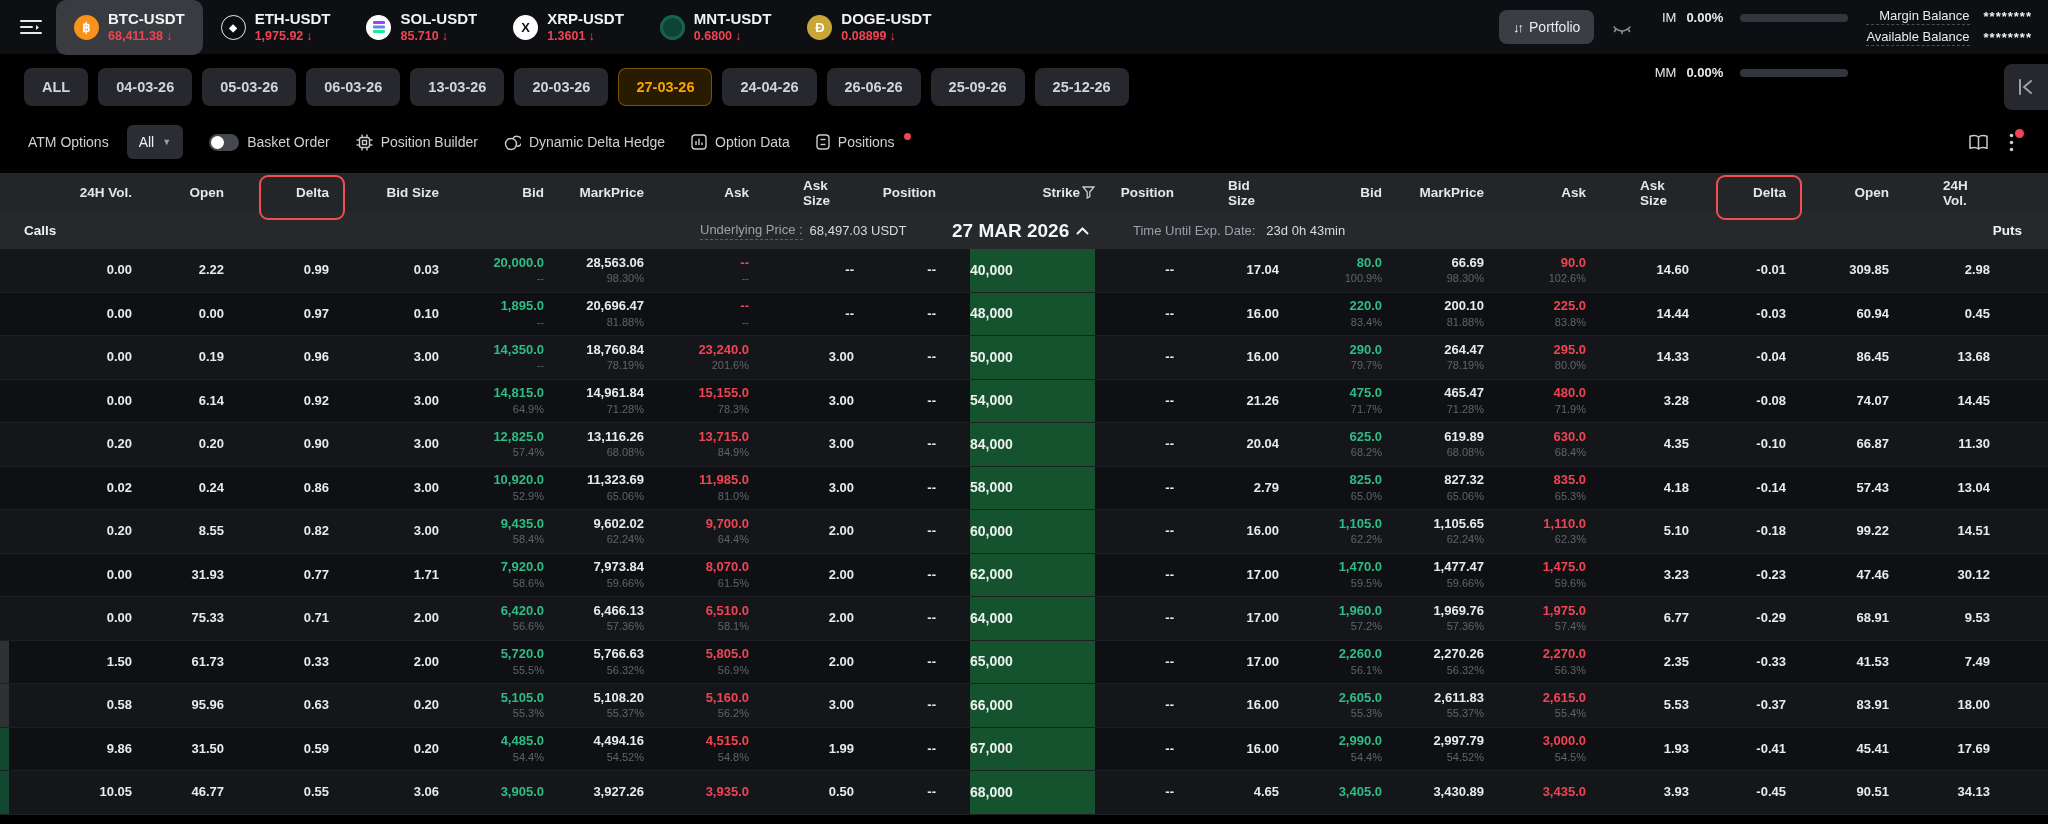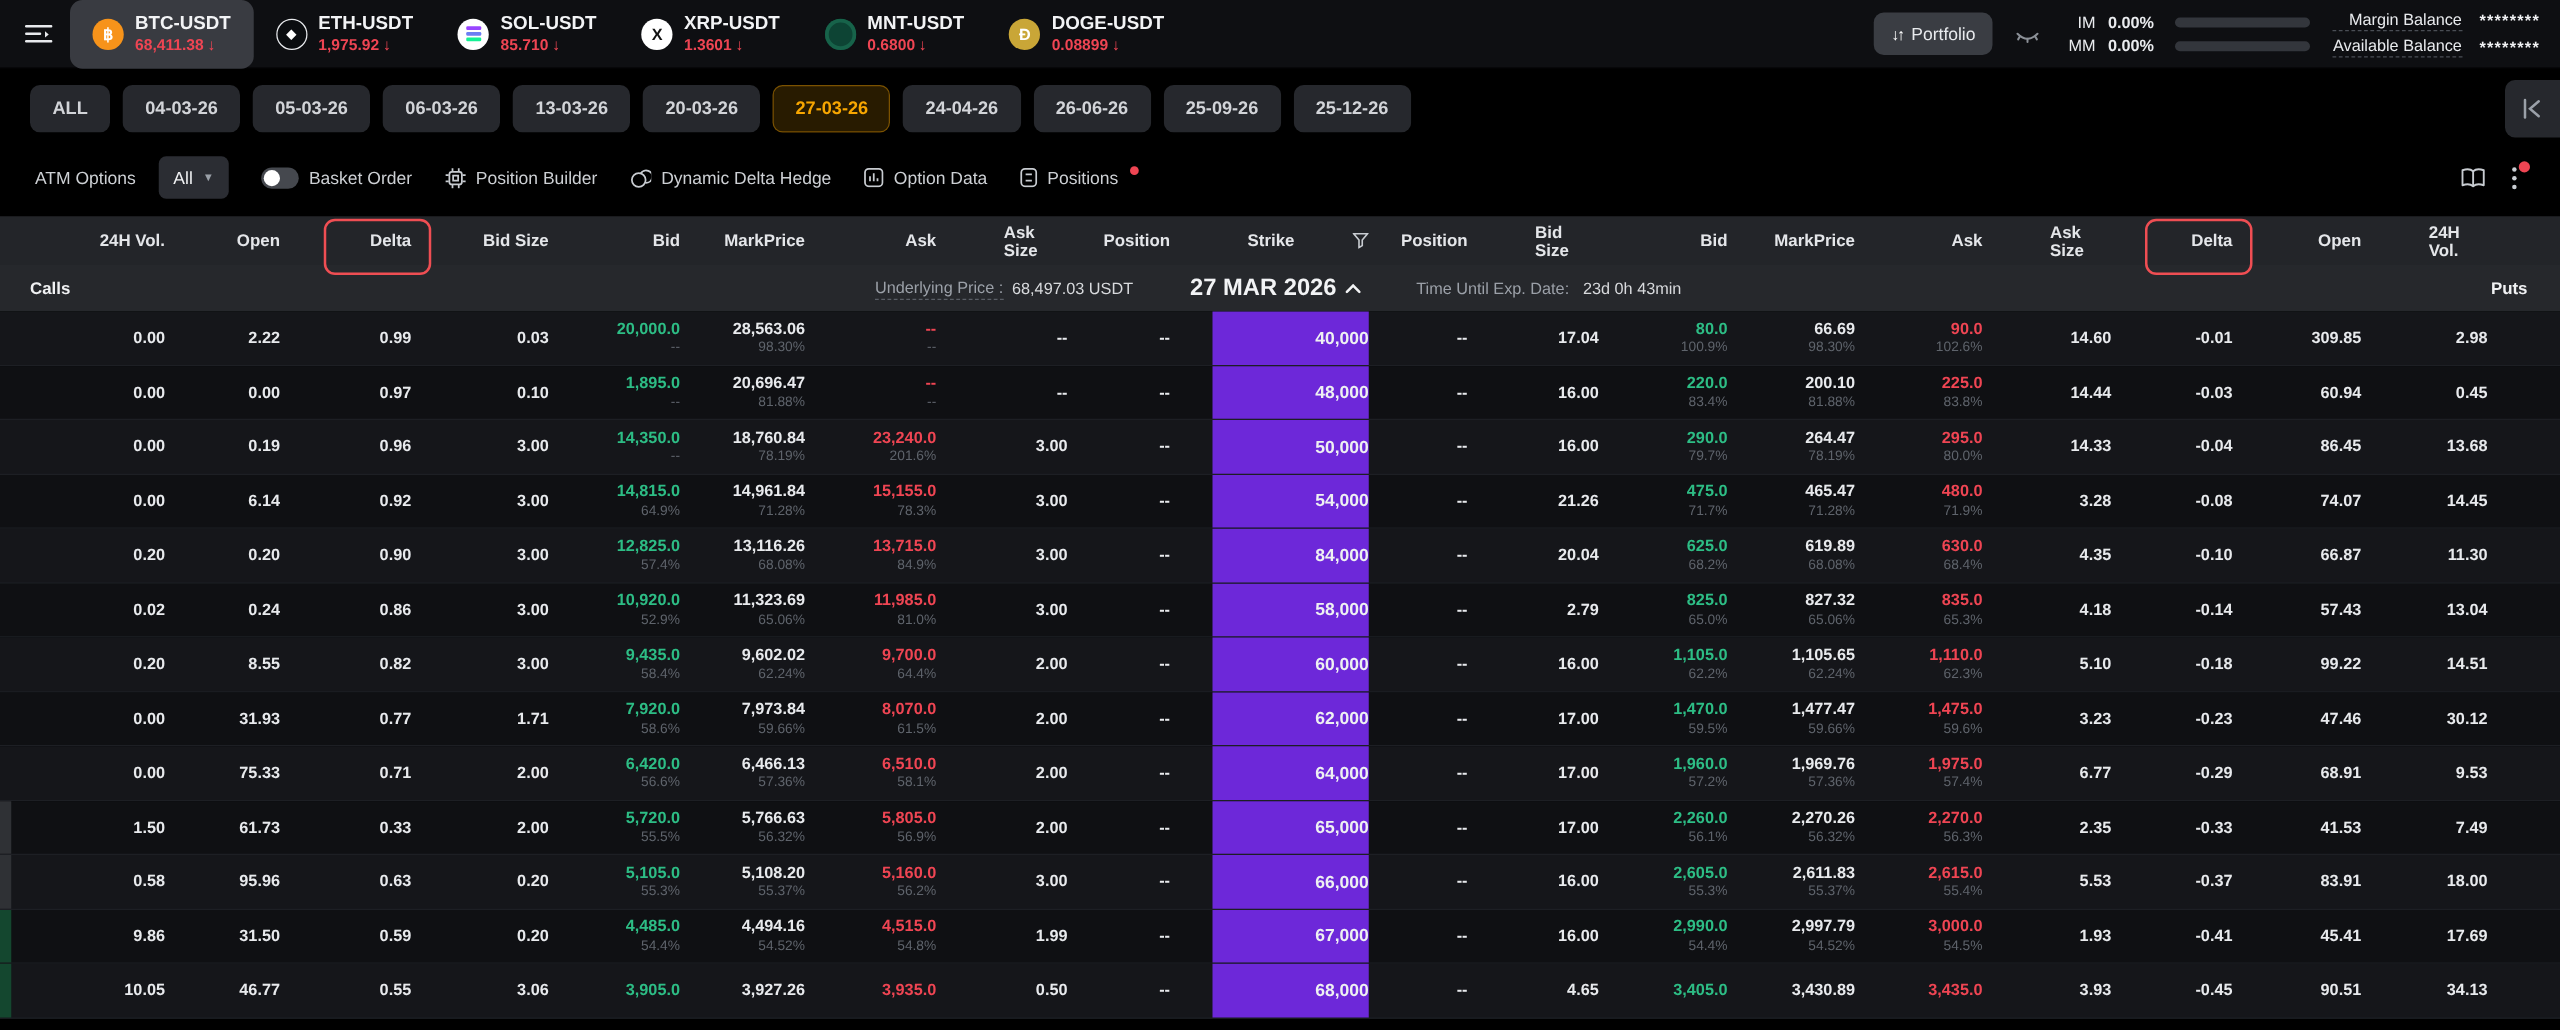--- a/index.html
+++ b/index.html
@@ -22,21 +22,21 @@
   .ico-mnt .coin { background:#0d4434; box-shadow:inset 0 0 0 3px #17634a; color:#58c79a; font-size:9px; }
   .ico-doge .coin { background:#c9a637; color:#fff; font-size:13px; }
   .tmeta { display:flex; flex-direction:column; align-items:flex-start; line-height:1.25; }
   .tsym { font-size:15px; font-weight:700; color:#f2f3f5; }
   .tprice { font-size:12.5px; font-weight:700; color:#ef4553; display:flex; gap:3px; }
   .topbar-right { margin-left:auto; display:flex; align-items:center; gap:18px; }
   .portfolio-btn { background:#3a3d43; border:none; color:#e9ebee; border-radius:8px; height:34px; padding:0 14px; font-size:14px; display:flex; align-items:center; gap:7px; cursor:pointer; font-family:inherit; }
   .pf-ico { font-size:13px; letter-spacing:-2px; color:#fff; }
   .eye { color:#8b9097; cursor:pointer; display:flex; }
   .risk { display:flex; flex-direction:column; gap:4px; }
-  .risk-row { display:flex; align-items:center; gap:10px; font-size:13px; }
+  .risk-row { display:flex; align-items:center; gap:10px; font-size:13px;margin-top:36px; }
   .risk-label { color:#e9ebee; width:26px; text-align:right; }
   .risk-val { color:#e9ebee; width:44px;font-weight:bold; }
   .risk-bar { width:108px; height:8px; border-radius:4px; background:#33363c; display:inline-block; }
   .balances { display:grid; grid-template-columns:auto auto; column-gap:14px; row-gap:4px; font-size:13px; align-items:center; }
   .bal-label { color:#e9ebee; text-align:right; border-bottom:1px dashed #4a4e55; padding-bottom:1px; }
   .bal-val { color:#f2f3f5; font-weight:700; letter-spacing:1px; }
 
   
   .dates-row { position:relative; padding:13px 0 13px 24px; display:flex; align-items:center; }
   .dates { display:flex; gap:10px; }
@@ -58,21 +58,21 @@
   .dots-wrap { position:relative; display:flex; padding-right:10px; }
   .dots-wrap .menudot { position:absolute; right:0; top:-4px; width:9px; height:9px; border-radius:50%; background:#ef4553; }
 
   
   :root { --tcols:140px 110px 105px 110px 105px 100px 105px 105px 90px 125px 105px 105px 103px 102px 102px 103px 97px 103px 133px; }
   .ghead { display:grid; grid-template-columns:var(--tcols); background:#232529; height:39px; position:relative; z-index:3; }
   .hc { display:flex; align-items:center; justify-content:flex-end; padding-right:26px; font-size:13.5px; font-weight:700; color:#e4e6e9; position:relative;padding-left:28px; }
   .hc:first-child { padding-right:8px; }
   .hc:nth-child(9) { padding-right:34px; }
   .hc:last-child { padding-right:58px; }
-  .hc.strike-h { justify-content:space-between; padding-right:0; gap:2px; }
+  .hc.strike-h { justify-content:flex-end; padding-right:0; gap:2px; }
   .delta-box { position:absolute; top:2px; bottom:-8px; right:10px; width:86px; border:2.5px solid #ef4e53; border-radius:9px; pointer-events:none; }
 
   .gsub { background:#26282c; height:37px; position:relative; font-size:13px; z-index:1; }
   .gsub .abs { position:absolute; top:0; bottom:0; display:flex; align-items:center; gap:7px; }
   .sub-calls { left:24px; font-weight:700; color:#f0f1f3; font-size:13.5px; }
   .sub-puts { right:26px; font-weight:700; color:#f0f1f3; font-size:13.5px; }
   .sub-underlying { left:700px; }
   .u-label { color:#9ba0a8; border-bottom:1px dashed #5a5e66; padding-bottom:2px; }
   .u-value { color:#d8dadd; }
   .sub-expiry { left:952px; color:#f2f3f5; font-weight:700; font-size:19px; gap:10px; cursor:pointer; }
@@ -88,21 +88,21 @@
   .row.edge-grey::before { background:#2f3135; }
   .row.edge-green::before { background:#14472f; }
   .cell { display:flex; flex-direction:column; align-items:flex-end; justify-content:center; padding-right:26px; line-height:1.25; }
   .cell:first-child { padding-right:8px; }
   .cell:nth-child(9) { padding-right:34px; }
   .cell:last-child { padding-right:58px; }
   .cell .main { font-size:13px; font-weight:600; color:#e8eaed; }
   .cell .main.green { color:#2dbd85; }
   .cell .main.red { color:#ef4553; }
   .cell .sub { font-size:11px; color:#5f646c; margin-top:1px; }
-  .cell.strike { background:#6d28d9; align-items:flex-end; padding-right:0; }
+  .cell.strike { background:#14532d; align-items:flex-start; padding-right:0; }
   .cell.strike .main { font-size:14px; font-weight:700; color:#eef0f2; }
   svg { display:block; }
 </style>
 </head>
 <body>
 
 <header class="topbar">
   <div class="hamburger">
     <svg width="22" height="16" viewBox="0 0 22 16" fill="none" stroke="#e8eaed" stroke-width="2" stroke-linecap="round">
       <line x1="1" y1="2" x2="21" y2="2"></line>

